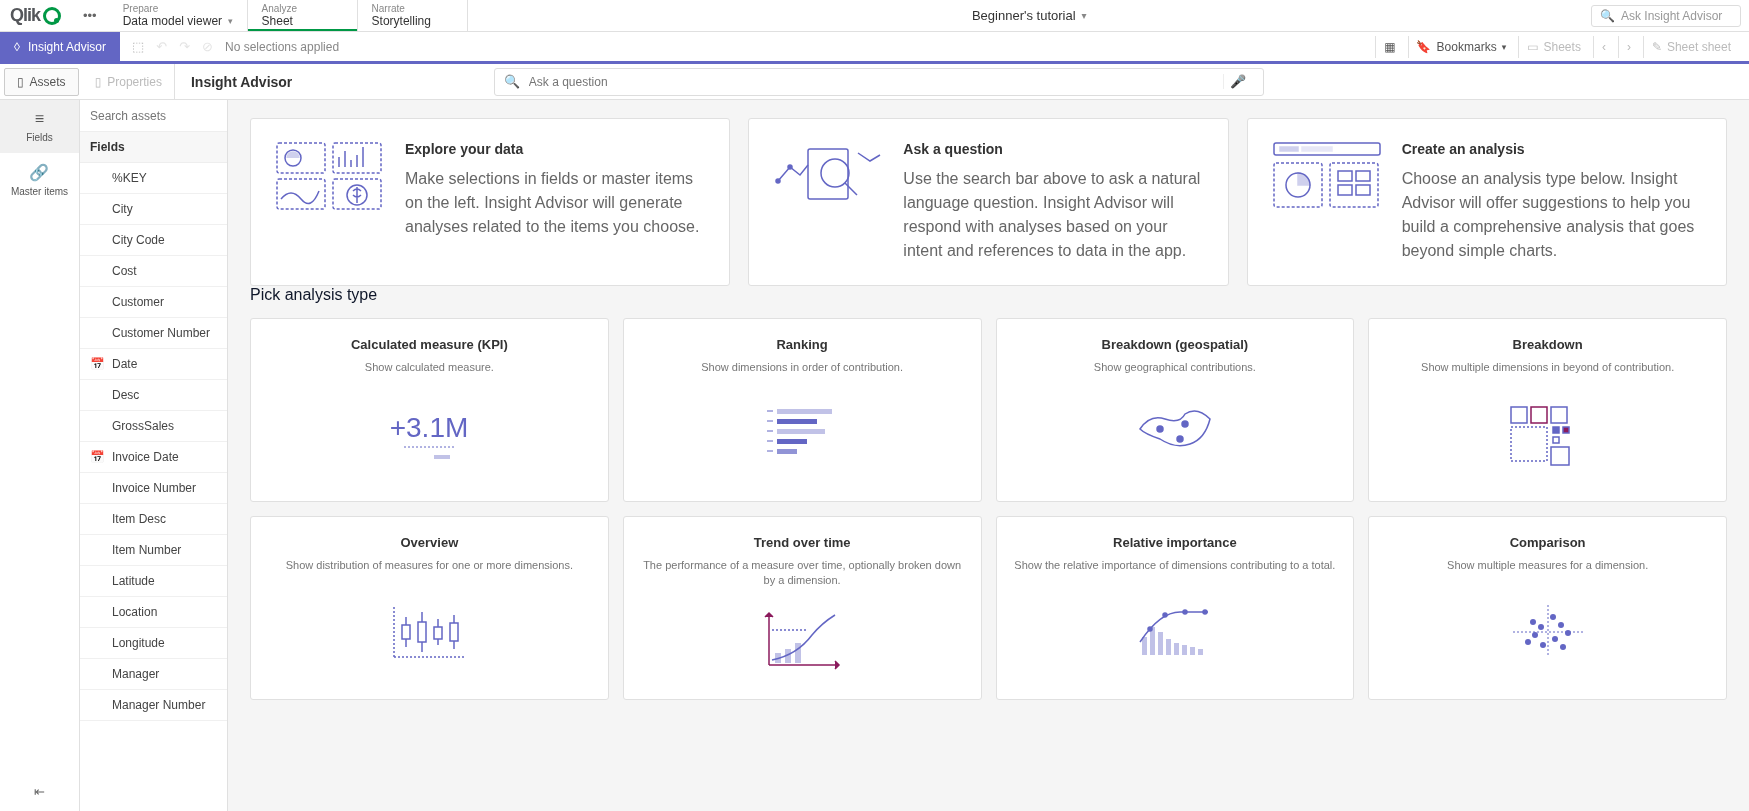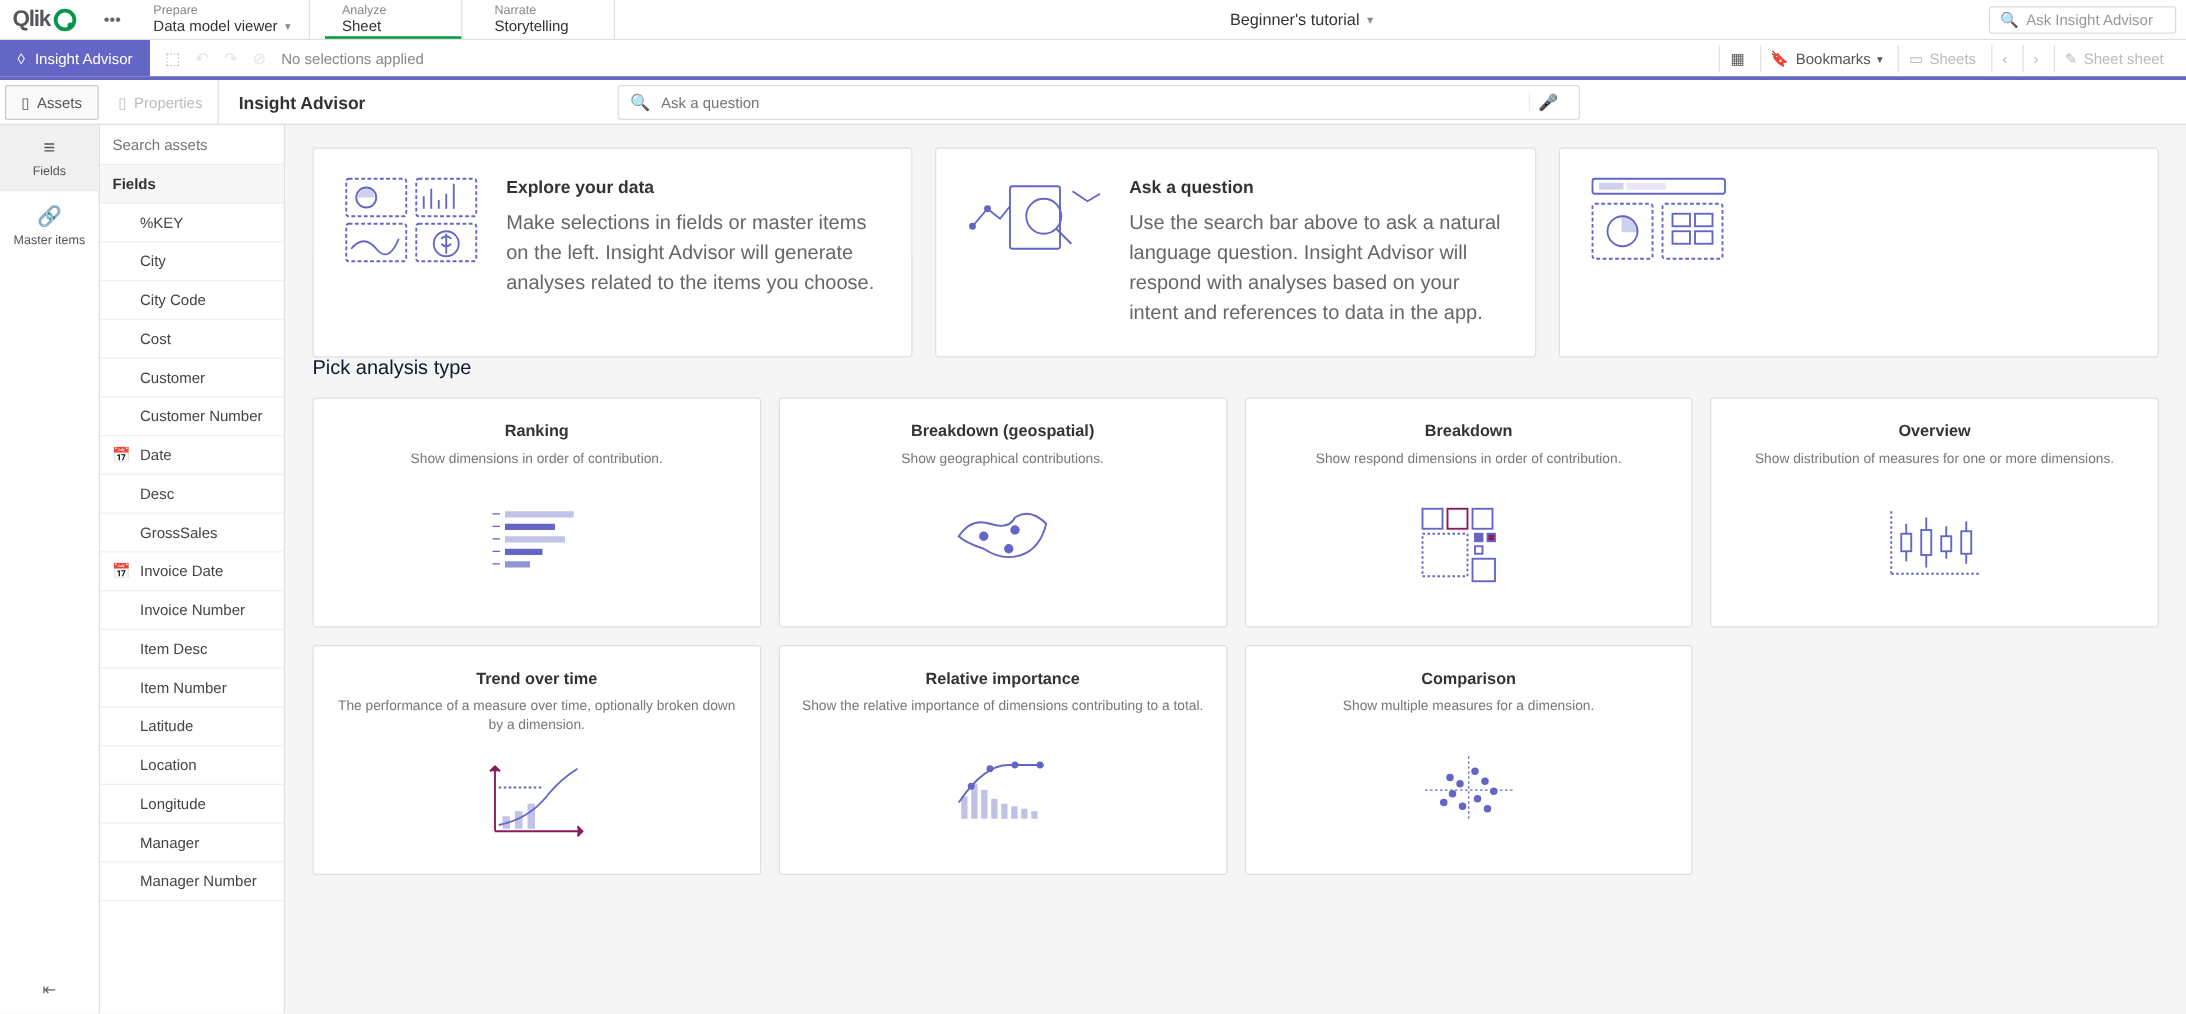--- a/index.html
+++ b/index.html
@@ -5,21 +5,21 @@
 * { margin: 0; padding: 0; box-sizing: border-box; font-family: -apple-system, BlinkMacSystemFont, "Segoe UI", Arial, sans-serif; }
 body { background: #f5f5f5; color: #333; font-size: 13px; overflow: hidden; width: 1749px; height: 811px; }
 
 
 .topbar { display: flex; align-items: center; height: 32px; background: #fff; border-bottom: 1px solid #e0e0e0; }
 .logo { display: flex; align-items: center; padding: 0 10px; font-weight: bold; font-size: 18px; }
 .logo-q { color: #54565a; font-weight: 900; letter-spacing: -1px;}
 .logo-circle { width: 18px; height: 18px; border: 3px solid #009845; border-radius: 50%; margin-left: 3px; position: relative; }
 .logo-circle::after { content:""; position:absolute; width:5px; height:5px; background:#009845; border-radius:50%; bottom:-1px; right:-1px;}
 .kebab { padding: 0 12px; color: #666; cursor: pointer; }
-.nav-tabs { display: flex; height: 100%; gap: 12px; }
+.nav-tabs { display: flex; height: 100%; }
 .nav-tab { display: flex; flex-direction: column; justify-content: center; padding: 0 14px; border-right: 1px solid #e0e0e0; cursor: pointer; position: relative; height:100%; min-width:110px;}
 .nav-tab.active::after { content:""; position:absolute; bottom:0; left:0; right:0; height:2px; background:#009845;}
 .nav-tab-top { font-size: 10px; color: #888; }
 .nav-tab-bottom { font-size: 12px; color: #333; display:flex; align-items:center; gap:6px;}
 .nav-tab .chev { font-size:9px; color:#888; margin-left:auto;}
 .app-title { flex:1; text-align:center; font-size:13px; color:#333; display:flex; align-items:center; justify-content:center; gap:6px;}
 .top-right { display:flex; align-items:center; padding-right:8px;}
 .search-top { display:flex; align-items:center; border:1px solid #ddd; border-radius:3px; padding:3px 8px; width:150px; color:#999; font-size:12px; gap:6px;}
 
 
@@ -322,26 +322,41 @@
                 <rect x="58" y="22" width="48" height="44" stroke-dasharray="3 2" rx="2"></rect>
                 <circle cx="26" cy="44" r="12"></circle>
                 <path d="M26 32 a12 12 0 0 1 12 12 l-12 0 z" fill="#6366c4" opacity=".3"></path>
                 <rect x="66" y="30" width="14" height="10"></rect>
                 <rect x="84" y="30" width="14" height="10"></rect>
                 <rect x="66" y="44" width="14" height="10"></rect>
                 <rect x="84" y="44" width="14" height="10"></rect>
               </g>
             </svg>
         </div>
+        <div class="intro-text">
+          <h3>Create an analysis</h3>
+          <p>Choose an analysis type below. Insight Advisor will offer suggestions to help you build a comprehensive analysis that goes beyond simple charts.</p>
+        </div>
       </div>
     </div>
 
     <div class="section-title">Pick analysis type</div>
 
     <div class="grid" id="atype-grid">
+        <div class="atype">
+          <h4>Calculated measure (KPI)</h4>
+          <p>Show calculated measure.</p>
+          <div class="thumb">
+            <svg width="90" height="70" viewBox="0 0 90 70">
+              <text x="45" y="38" text-anchor="middle" font-size="28" fill="#6366c4" font-weight="300">+3.1M</text>
+              <line x1="20" y1="48" x2="70" y2="48" stroke="#6366c4" stroke-dasharray="2 2"></line>
+              <rect x="50" y="56" width="16" height="4" fill="#6366c4" opacity=".4"></rect>
+            </svg>
+          </div>
+        </div>
         <div class="atype">
           <h4>Ranking</h4>
           <p>Show dimensions in order of contribution.</p>
           <div class="thumb">
             <svg width="90" height="70" viewBox="0 0 90 70">
               <g fill="#6366c4">
                 <rect x="20" y="10" width="55" height="5" opacity=".4"></rect>
                 <rect x="20" y="20" width="40" height="5"></rect>
                 <rect x="20" y="30" width="48" height="5" opacity=".4"></rect>
                 <rect x="20" y="40" width="30" height="5"></rect>
@@ -366,21 +381,21 @@
                 <path d="M10 30 q10-15 25-10 q15 5 20-5 q12-8 25 5 q-5 20-20 25 q-15 5-30-5 q-15-5-20-10z"></path>
                 <circle cx="30" cy="30" r="3" fill="#6366c4"></circle>
                 <circle cx="55" cy="25" r="3" fill="#6366c4"></circle>
                 <circle cx="50" cy="40" r="3" fill="#6366c4"></circle>
               </g>
             </svg>
           </div>
         </div>
         <div class="atype">
           <h4>Breakdown</h4>
-          <p>Show respond dimensions in order of contribution.</p>
+          <p>Show multiple dimensions in beyond of contribution.</p>
           <div class="thumb">
             <svg width="90" height="70" viewBox="0 0 90 70">
               <g stroke="#6366c4" fill="none" stroke-width="1.5">
                 <rect x="8" y="8" width="16" height="16"></rect>
                 <rect x="28" y="8" width="16" height="16" stroke="#8b1a5c"></rect>
                 <rect x="48" y="8" width="16" height="16"></rect>
                 <rect x="8" y="28" width="36" height="34" stroke-dasharray="2 2"></rect>
                 <rect x="50" y="28" width="6" height="6" fill="#6366c4"></rect>
                 <rect x="60" y="28" width="6" height="6" fill="#8b1a5c"></rect>
                 <rect x="50" y="38" width="6" height="6"></rect>

